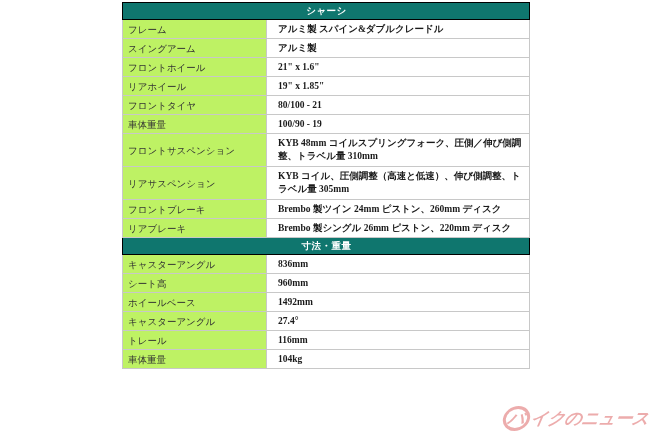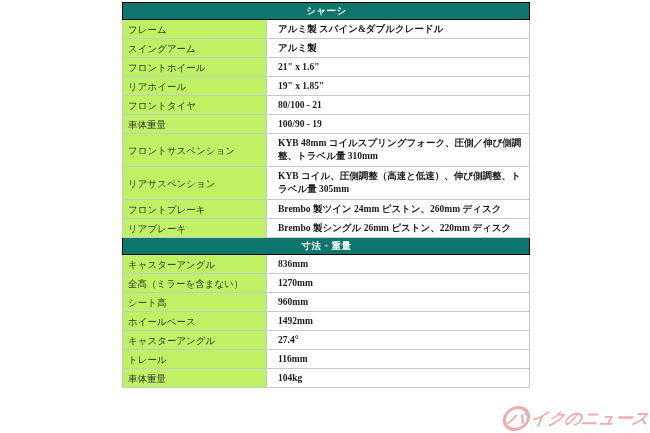--- a/index.html
+++ b/index.html
@@ -139,24 +139,20 @@
     </tr>
 
     <tr class="section-header">
       <th colspan="2">寸法・重量</th>
     </tr>
     <tr class="s">
       <td class="label">キャスターアングル</td>
       <td class="value">836mm</td>
     </tr>
     <tr class="s">
-      <td class="label">全高（ミラーを含まない）</td>
-      <td class="value">1270mm</td>
-    </tr>
-    <tr class="s">
       <td class="label">シート高</td>
       <td class="value">960mm</td>
     </tr>
     <tr class="s">
       <td class="label">ホイールベース</td>
       <td class="value">1492mm</td>
     </tr>
     <tr class="s">
       <td class="label">キャスターアングル</td>
       <td class="value">27.4°</td>

